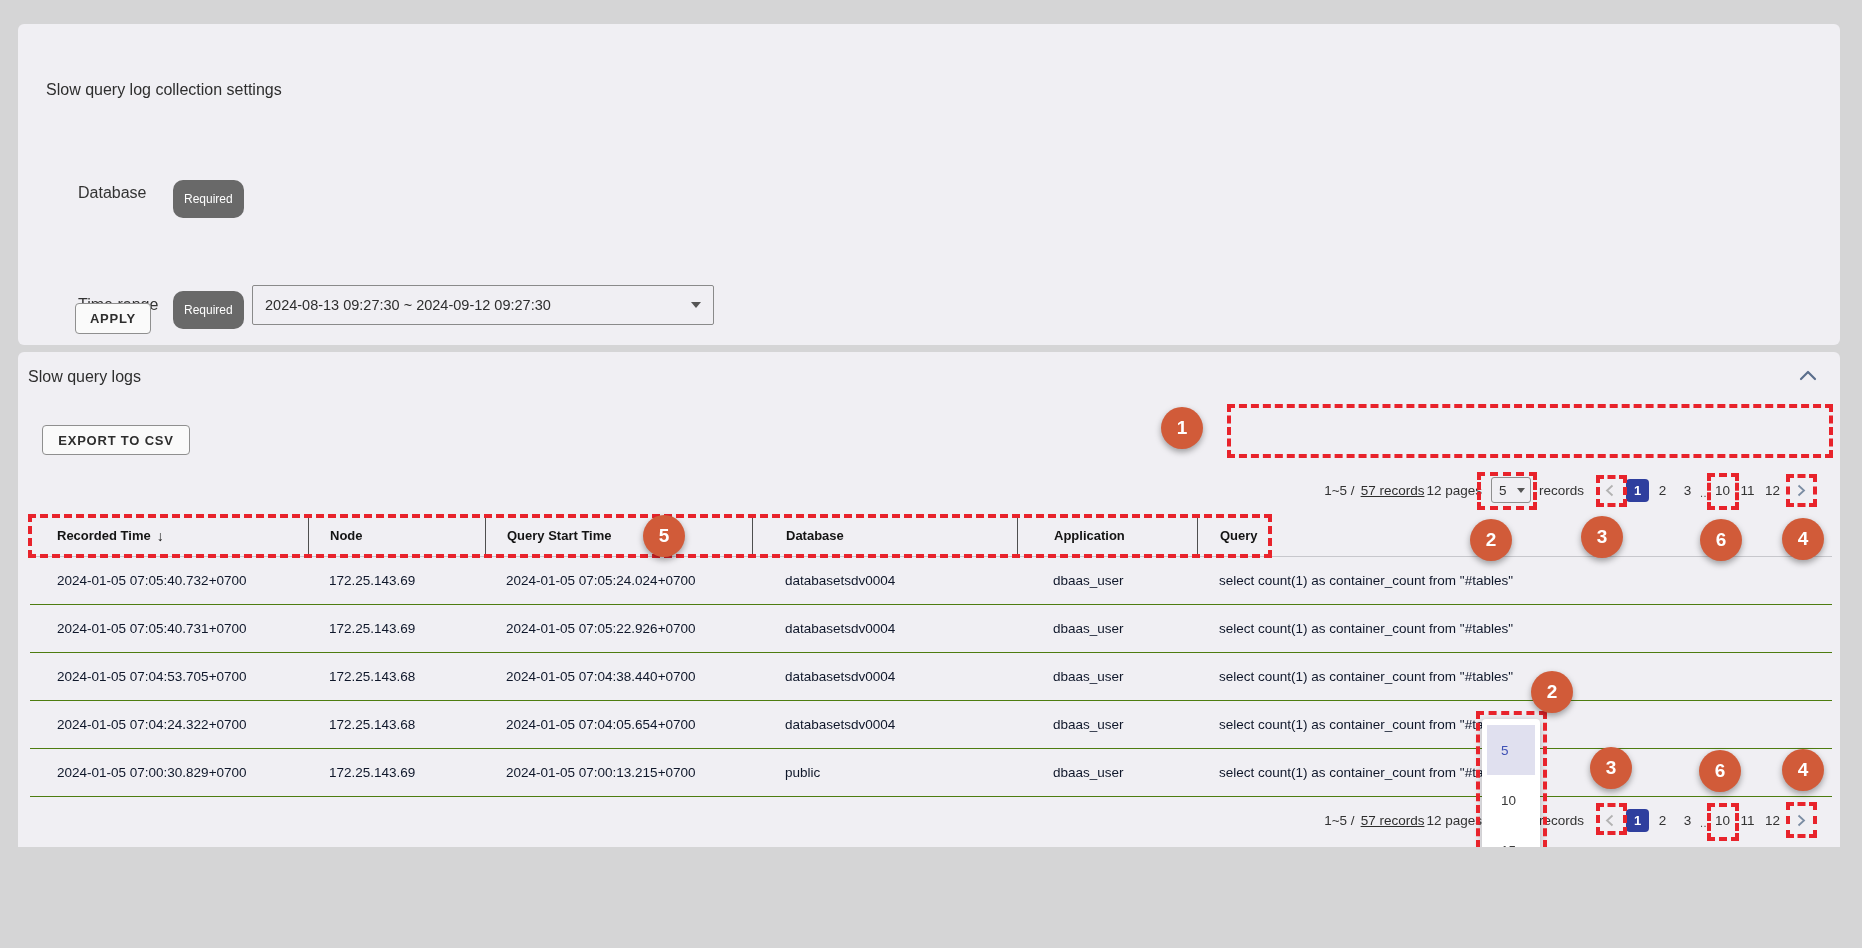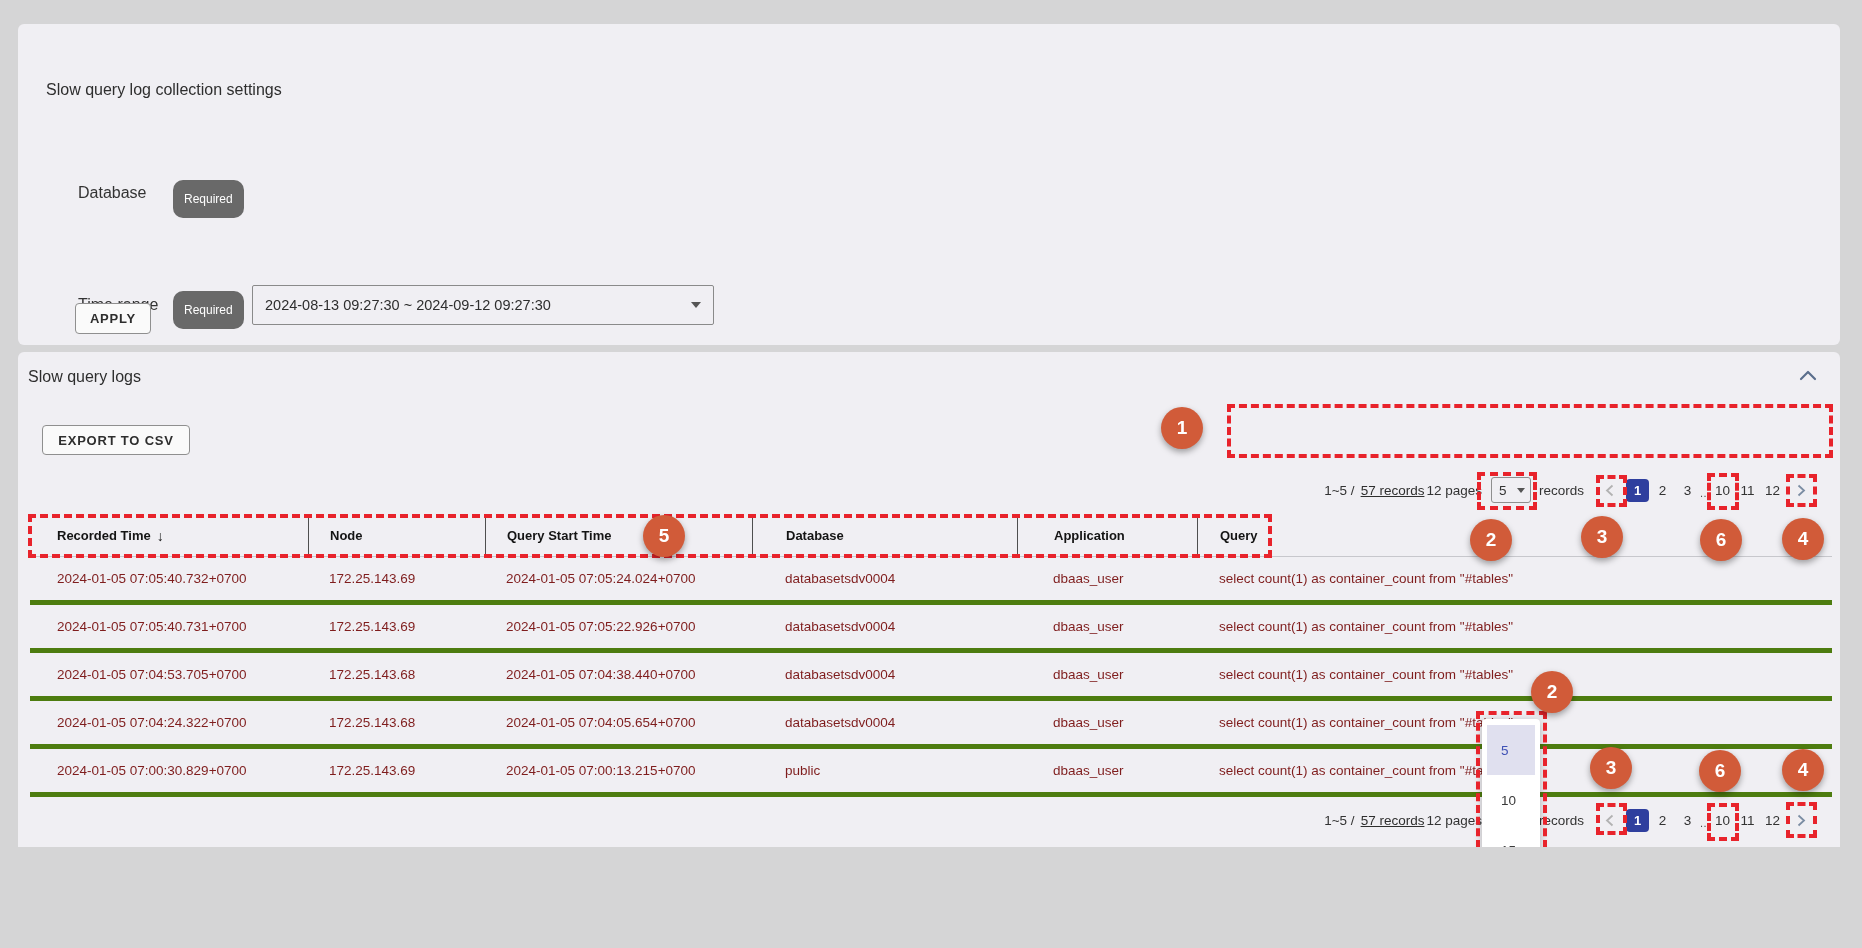--- a/index.html
+++ b/index.html
@@ -59,21 +59,21 @@
   .pg-num.cur { color:#fff; cursor:default; }
   .pg-num.cur span { width:23px; height:23px; background:#2f3f9e; border-radius:4px;
                      display:flex; align-items:center; justify-content:center; font-weight:bold; font-size:13px;}
   .pg-ellipsis { width:10px; font-size:11px; color:#4a4a4a; letter-spacing:0.5px;
                  align-self:flex-end; padding-bottom:3px; }
   .pg-nav .gap { width:4px; }
 
   
   #log-table { position:absolute; left:30px; top:515px; width:1802px; }
   .trow { position:relative; display:flex; height:48px; align-items:center;
-          border-bottom:5px solid #4d7c0f; font-size:13.5px; color:#7f1d1d; }
+          border-bottom:1px solid #4d7c0f; font-size:13.5px; color:#0f172a; }
   .thead { height:42px; font-weight:bold; font-size:13px; color:#141414;
            border-bottom:1px solid #c7c7cc; }
   .tcell { white-space:nowrap; overflow:hidden; }
   .c0 { width:278px; padding-left:27px; }
   .c1 { width:177px; padding-left:21px; }
   .c2 { width:267px; padding-left:21px; }
   .c3 { width:265px; padding-left:33px; }
   .c4 { width:180px; padding-left:36px; }
   .c5 { width:635px; padding-left:22px; }
   .thead .tcell { position:relative; height:100%; display:flex; align-items:center; cursor:pointer; }

